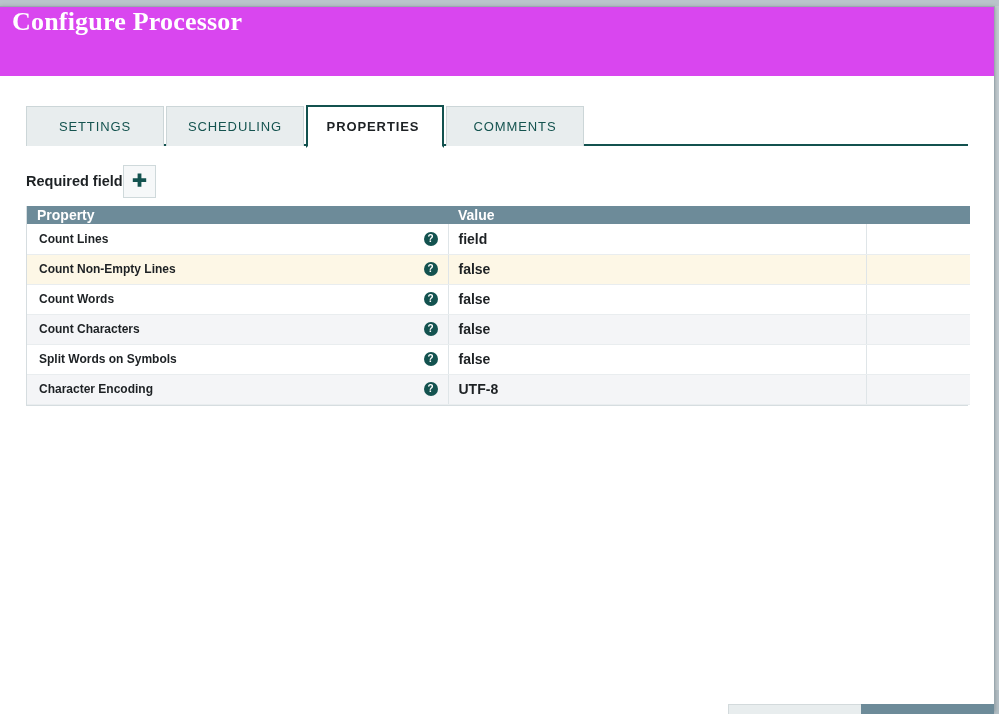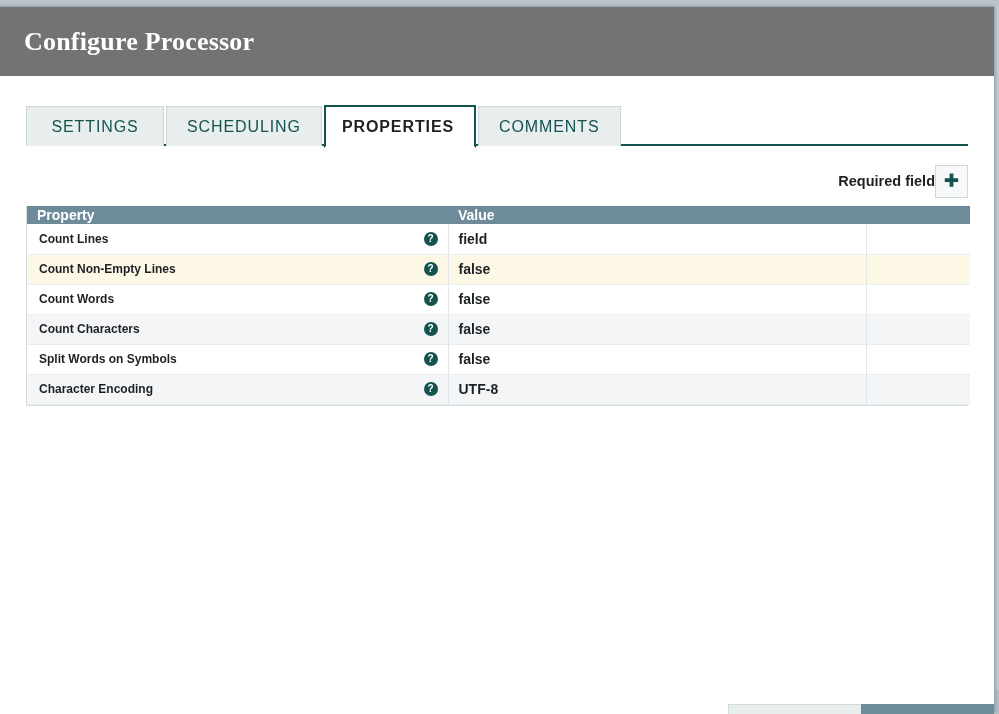--- a/index.html
+++ b/index.html
@@ -42,23 +42,23 @@
     position: absolute;
     left: 0px; top: 6px;
     width: 995px; height: 705px;
     background: #ffffff;
     border: 1px solid #9aa8af;
     border-left: none;
     box-shadow: 0 1px 4px rgba(0,0,0,.25);
   }
   #modal-titlebar {
     height: 69px;
-    background: #737373;
-    display: flex; align-items: center;
-    padding: 0 24px;
+    background: #d946ef;
+    display: flex; 
+    padding: 0 12px;
   }
   #modal-title {
     color: #ffffff;
     font-family: "Liberation Serif", serif;
     font-size: 26px;
     font-weight: bold;
     letter-spacing: .2px;
   }
 
   #modal-body {
@@ -79,21 +79,21 @@
   #tab-underline {
     position: absolute; left: 0; right: 0; bottom: 0;
     height: 2px; background: #13524f;
   }
   .tab {
     position: relative;
     height: 40px;
     min-width: 138px;
     padding: 0 20px;
     display: flex; align-items: center; justify-content: center;
-    font-size: 16px;
+    font-size: 13px;
     letter-spacing: .9px;
     font-weight: 500;
     color: #14534f;
     background: #e8edee;
     border: 1px solid #ccd6d8;
     border-bottom: none;
     margin-right: 2px;
     cursor: pointer;
     z-index: 1;
   }
@@ -106,21 +106,21 @@
     margin-bottom: -2px;
     z-index: 3;
     font-weight: 600;
     padding-left: 16px;
   }
 
   
   #required-row {
     margin: 16px 26px 0 26px;
     height: 38px;
-    display: flex; align-items: center; justify-content: flex-end;
+    display: flex; align-items: center; justify-content: flex-start;
   }
   #required-field-label {
     font-size: 14.5px; font-weight: bold; color: #1d2124;
   }
   #add-property-button {
     width: 33px; height: 33px;
     background: #f6f8f9;
     border: 1px solid #cfd9db;
     display: flex; align-items: center; justify-content: center;
     cursor: pointer;

